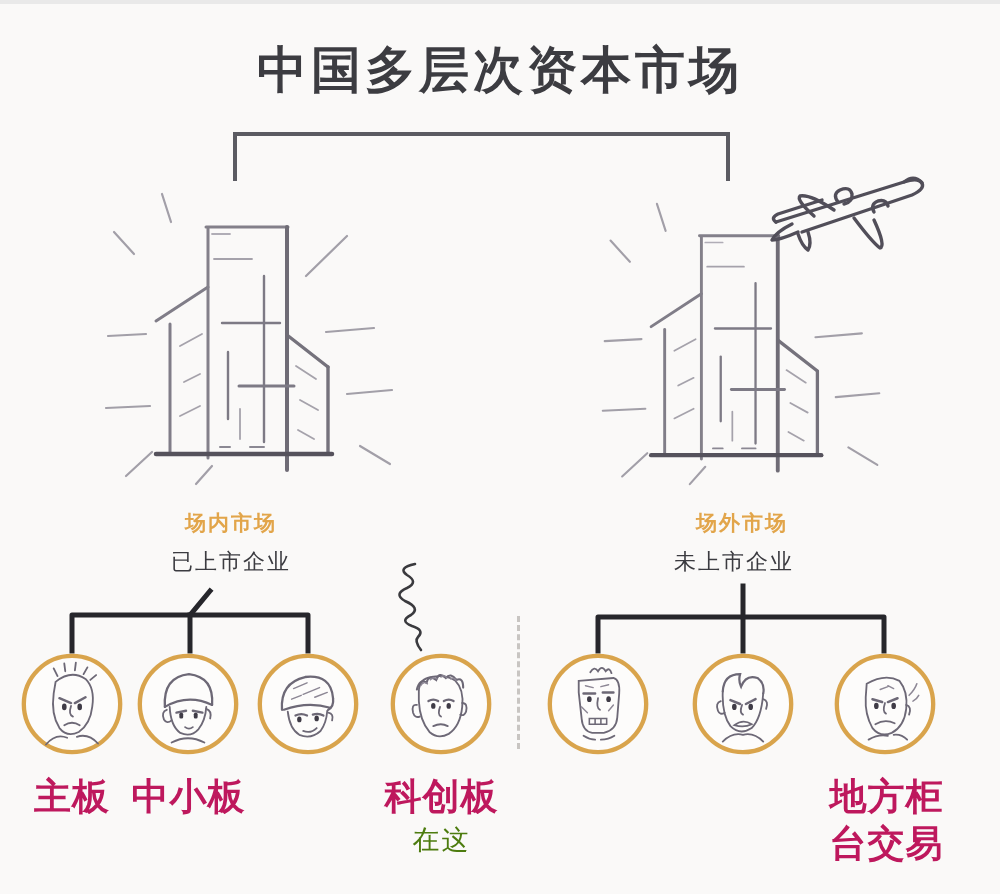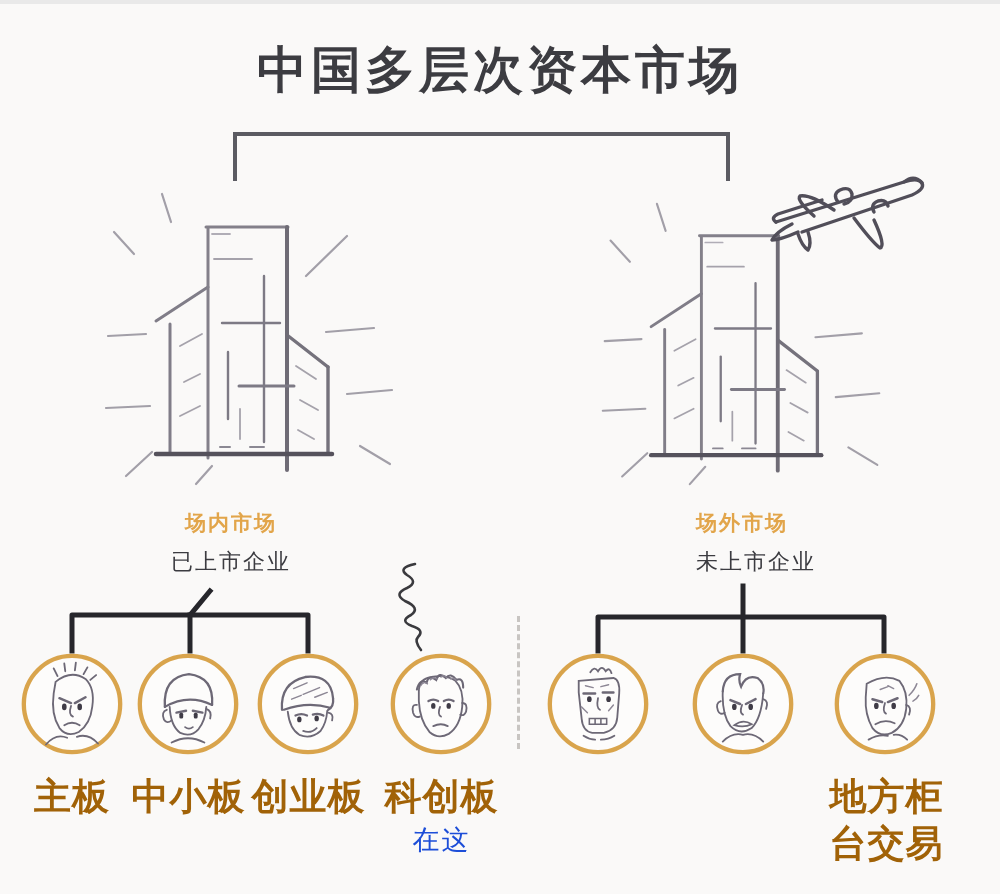--- a/index.html
+++ b/index.html
@@ -7,26 +7,26 @@
   #stage{position:relative;width:1000px;height:894px;background:#faf9f8;overflow:hidden;margin:4px auto;}
   .abs{position:absolute;}
   .ctr{text-align:center;}
   #title{left:0;top:33px;width:1000px;font-size:50px;font-weight:600;color:#3c3c41;letter-spacing:4px;}
   #bracket{left:233px;top:128px;width:489px;height:45px;border-top:4px solid #5b5b62;border-left:4px solid #5b5b62;border-right:4px solid #5b5b62;}
   .market-label{width:240px;font-size:21px;font-weight:700;color:#E2A54A;letter-spacing:2px;}
   .market-sub{width:240px;font-size:22px;font-weight:500;color:#3b3b40;letter-spacing:2px;}
   #in-label{left:111px;top:505px;}
   #in-sub{left:111px;top:543px;}
   #out-label{left:622px;top:505px;}
-  #out-sub{left:636px;top:543px;}
+  #out-sub{left:614px;top:543px;}
   #divider{left:517px;top:612px;height:133px;width:0;border-left:3px dashed #c8c5c2;}
   .member{width:106px;height:106px;top:647px;}
-  .board-label{top:769px;font-size:37px;font-weight:700;color:#a16207;line-height:1.28;letter-spacing:1px;}
+  .board-label{top:769px;font-size:37px;font-weight:700;color:#be185d;line-height:1.28;letter-spacing:1px;}
   .w3{width:119px;}
-  #note-zaizhe{top:818px;left:384px;width:115px;font-size:27px;color:#1d4ed8;letter-spacing:2px;}
+  #note-zaizhe{top:818px;left:384px;width:115px;font-size:27px;color:#4d7c0f;letter-spacing:2px;}
   svg{display:block;}
 </style>
 </head>
 <body>
 
 <div id="stage">
 
   <div id="title" class="abs ctr">中国多层次资本市场</div>
 
   <div id="bracket" class="abs"></div>
@@ -274,19 +274,18 @@
       <path d="M77,56 Q83,58 80,66"></path>
       <path d="M80,46 Q86,40 88,34 M84,52 Q88,50 90,46" stroke="#8d8795" stroke-width="1.6"></path>
       <path d="M38,92 Q48,86 58,88 M64,87 Q72,86 78,92"></path>
     </g>
     <ellipse cx="46" cy="57" rx="2.4" ry="3.2" fill="#3f3b46"></ellipse>
     <ellipse cx="64" cy="57" rx="2.4" ry="3.2" fill="#3f3b46"></ellipse>
   </svg>
 
   <div class="abs ctr board-label" style="left:22px;width:100px;">主板</div>
   <div class="abs ctr board-label w3" style="left:129px;">中小板</div>
-  <div class="abs ctr board-label w3" style="left:249px;">创业板</div>
   <div class="abs ctr board-label w3" style="left:382px;text-align:center;">科创板</div>
   <div class="abs ctr board-label w3" style="left:827px;">地方柜台交易</div>
 
   <div id="note-zaizhe" class="abs ctr">在这</div>
 
 </div>
 
 </body></html>

